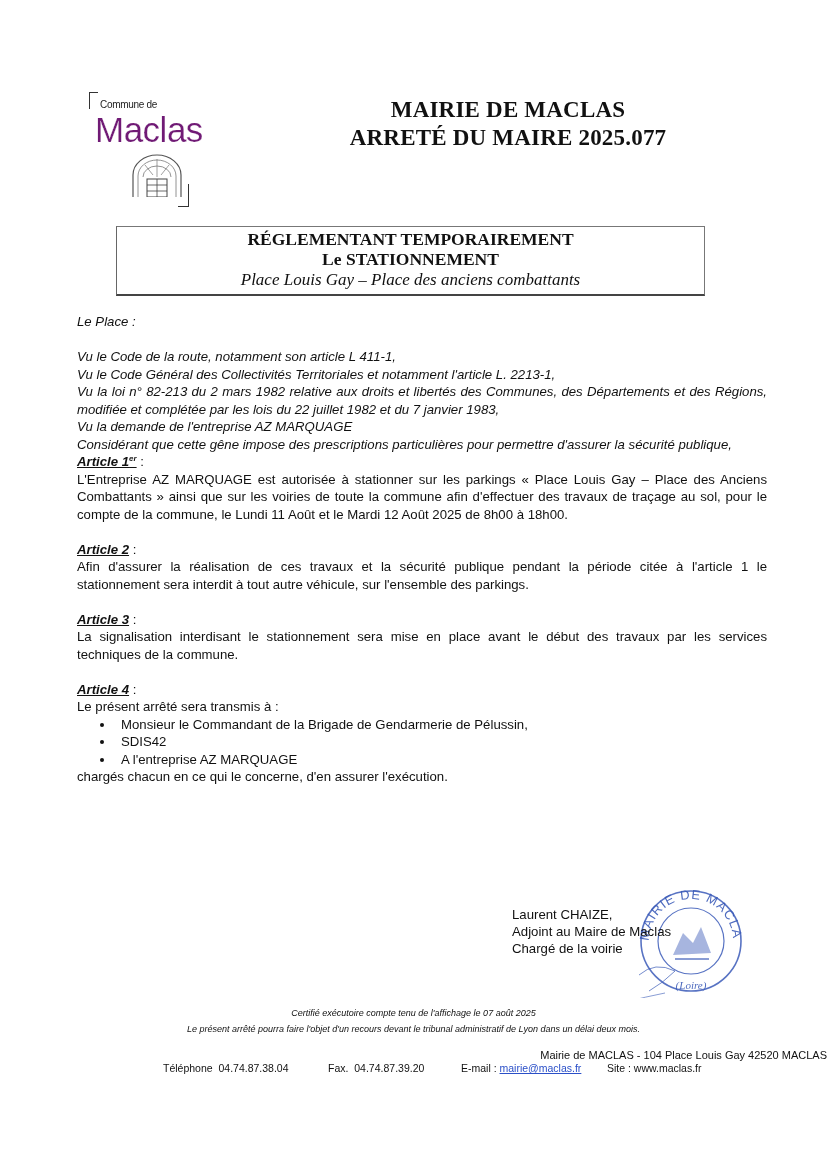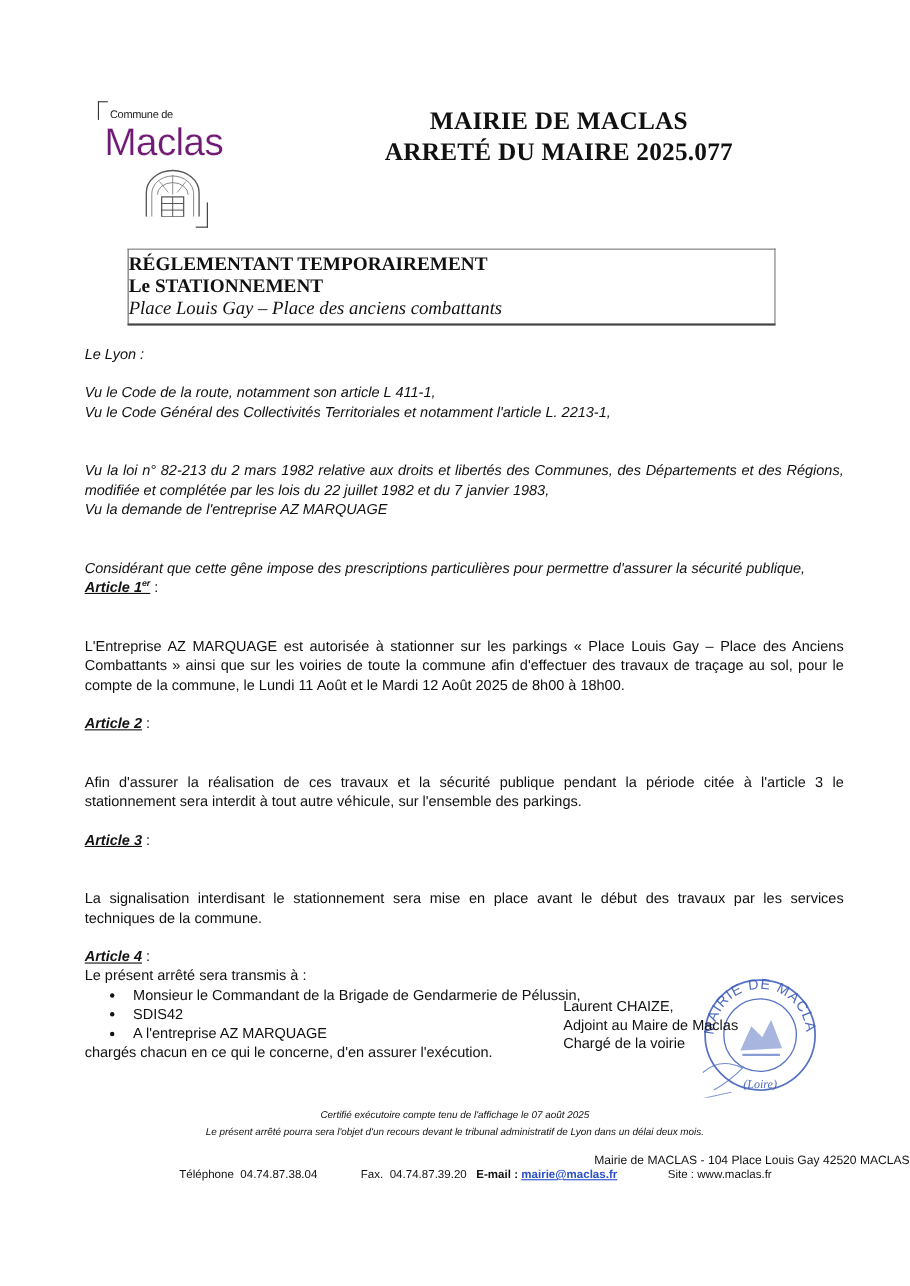--- a/index.html
+++ b/index.html
@@ -13,29 +13,29 @@
   .logo .corner-tl { position: absolute; left: 5px; top: 4px; width: 8px; height: 16px; border-left: 1.5px solid #333; border-top: 1.5px solid #333; }
   .logo .corner-br { position: absolute; left: 94px; top: 96px; width: 10px; height: 22px; border-right: 1.5px solid #333; border-bottom: 1.5px solid #333; }
   .logo .commune { position: absolute; left: 16px; top: 11px; font-size: 10px; letter-spacing: -0.3px; color: #222; }
   .logo .maclas { position: absolute; left: 11px; top: 22px; font-size: 35px; font-weight: 300; letter-spacing: -0.5px; color: #701a75; -webkit-text-stroke: 0.2px #fff; }
   .logo svg { position: absolute; left: 45px; top: 65px; }
 
   
   .title { position: absolute; left: 300px; top: 96px; width: 416px; text-align: center; font-size: 23px; font-weight: bold; line-height: 28px; letter-spacing: 0.2px; }
 
   
-  .box { position: absolute; left: 116px; top: 226px; width: 587px; height: 67px; border: 1px solid #777; border-bottom: 2px solid #444; border-left: 1.5px solid #666; text-align: left; }
+  .box { position: absolute; left: 116px; top: 226px; width: 587px; height: 67px; border: 1px solid #777; border-bottom: 2px solid #444; border-left: 1.5px solid #666; text-align: center; }
   .box .l1 { font-size: 17.5px; font-weight: bold; line-height: 20px; margin-top: 2px; }
   .box .l2 { font-size: 17.5px; font-weight: bold; line-height: 20px; }
   .box .l3 { font-size: 17px; font-style: italic; line-height: 22px; }
 
   
   .body { position: absolute; left: 77px; top: 313px; width: 690px; font-size: 13.2px; line-height: 17.5px; }
   .it { font-style: italic; }
-  .justify { text-align: justify; margin-top: 36px; }
+  .justify { text-align: justify; }
   .gap { height: 17.5px; }
   .arrete { text-align: center; font-size: 22px; font-weight: bold; font-style: italic; text-decoration: underline; margin: 2px 0 8px 0; line-height: 28px; }
   .art-title { font-weight: bold; font-style: italic; }
   .art-title .u { text-decoration: underline; margin-top: 13px; }
   .art-title .colon { font-weight: normal; font-style: normal; }
   sup { font-size: 8px; line-height: 0; }
   ul { margin: 0; padding-left: 38px; }
   ul li { padding-left: 6px; }
 
   
@@ -77,35 +77,35 @@
     <div>ARRETÉ DU MAIRE 2025.077</div>
   </div>
 
   <div class="box serif">
     <div class="l1">RÉGLEMENTANT TEMPORAIREMENT</div>
     <div class="l2">Le STATIONNEMENT</div>
     <div class="l3">Place Louis Gay – Place des anciens combattants</div>
   </div>
 
   <div class="body sans">
-    <div class="it">Le Lyon :</div>
+    <div class="it">Le Place :</div>
     <div class="gap"></div>
     <div class="it">Vu le Code de la route, notamment son article L 411-1,</div>
     <div class="it">Vu le Code Général des Collectivités Territoriales et notamment l'article L. 2213-1,</div>
     <div class="it justify">Vu la loi n° 82-213 du 2 mars 1982 relative aux droits et libertés des Communes, des Départements et des Régions, modifiée et complétée par les lois du 22 juillet 1982 et du 7 janvier 1983,</div>
     <div class="it">Vu la demande de l'entreprise AZ MARQUAGE</div>
     <div class="it justify">Considérant que cette gêne impose des prescriptions particulières pour permettre d'assurer la sécurité publique,</div>
 
 
     <div class="art-title"><span class="u"><span>Article 1</span><sup>er</sup></span><span class="colon"> :</span></div>
     <div class="justify">L'Entreprise AZ MARQUAGE est autorisée à stationner sur les parkings « Place Louis Gay – Place des Anciens Combattants » ainsi que sur les voiries de toute la commune afin d'effectuer des travaux de traçage au sol, pour le compte de la commune, le Lundi 11 Août et le Mardi 12 Août 2025 de 8h00 à 18h00.</div>
     <div class="gap"></div>
 
     <div class="art-title"><span class="u">Article 2</span><span class="colon"> :</span></div>
-    <div class="justify">Afin d'assurer la réalisation de ces travaux et la sécurité publique pendant la période citée à l'article 3 le stationnement sera interdit à tout autre véhicule, sur l'ensemble des parkings.</div>
+    <div class="justify">Afin d'assurer la réalisation de ces travaux et la sécurité publique pendant la période citée à l'article 1 le stationnement sera interdit à tout autre véhicule, sur l'ensemble des parkings.</div>
     <div class="gap"></div>
 
     <div class="art-title"><span class="u">Article 3</span><span class="colon"> :</span></div>
     <div class="justify">La signalisation interdisant le stationnement sera mise en place avant le début des travaux par les services techniques de la commune.</div>
     <div class="gap"></div>
 
     <div class="art-title"><span class="u">Article 4</span><span class="colon"> :</span></div>
     <div>Le présent arrêté sera transmis à :</div>
     <ul>
       <li>Monsieur le Commandant de la Brigade de Gendarmerie de Pélussin,</li>
@@ -133,32 +133,32 @@
     <path d="M-40 128 Q-10 118 30 110" fill="none" stroke="#3b5bb8" stroke-width="1" opacity="0.6"></path>
   </svg>
 
   <div class="sig sans">
     <div>Laurent CHAIZE,</div>
     <div>Adjoint au Maire de Maclas</div>
     <div>Chargé de la voirie</div>
   </div>
 
   <div class="foot1 sans" style="top:1008px;">Certifié exécutoire compte tenu de l'affichage le 07 août 2025</div>
-  <div class="foot1 sans" style="top:1024px;">Le présent arrêté pourra sera l'objet d'un recours devant le tribunal administratif de Lyon dans un délai deux mois.</div>
+  <div class="foot1 sans" style="top:1024px;">Le présent arrêté pourra faire l'objet d'un recours devant le tribunal administratif de Lyon dans un délai deux mois.</div>
   <div class="foot2 sans" style="top:1049px;">Mairie de MACLAS - 104 Place Louis Gay 42520 MACLAS</div>
 
   <div class="fline sans" style="left:163px;">
     <span>Téléphone</span>&nbsp;
     <span>04.74.87.38.04</span>
   </div>
   <div class="fline sans" style="left:328px;">
     <span>Fax.</span>&nbsp;
     <span>04.74.87.39.20</span>
   </div>
-  <div class="fline sans" style="left:433px;font-weight:bold;">
+  <div class="fline sans" style="left:461px;">
     <span>E-mail :</span>
     <a>mairie@maclas.fr</a>
   </div>
   <div class="fline sans" style="left:607px;">
     <span>Site :</span>
     <span>www.maclas.fr</span>
   </div>
 </div>
 
 </body></html>

